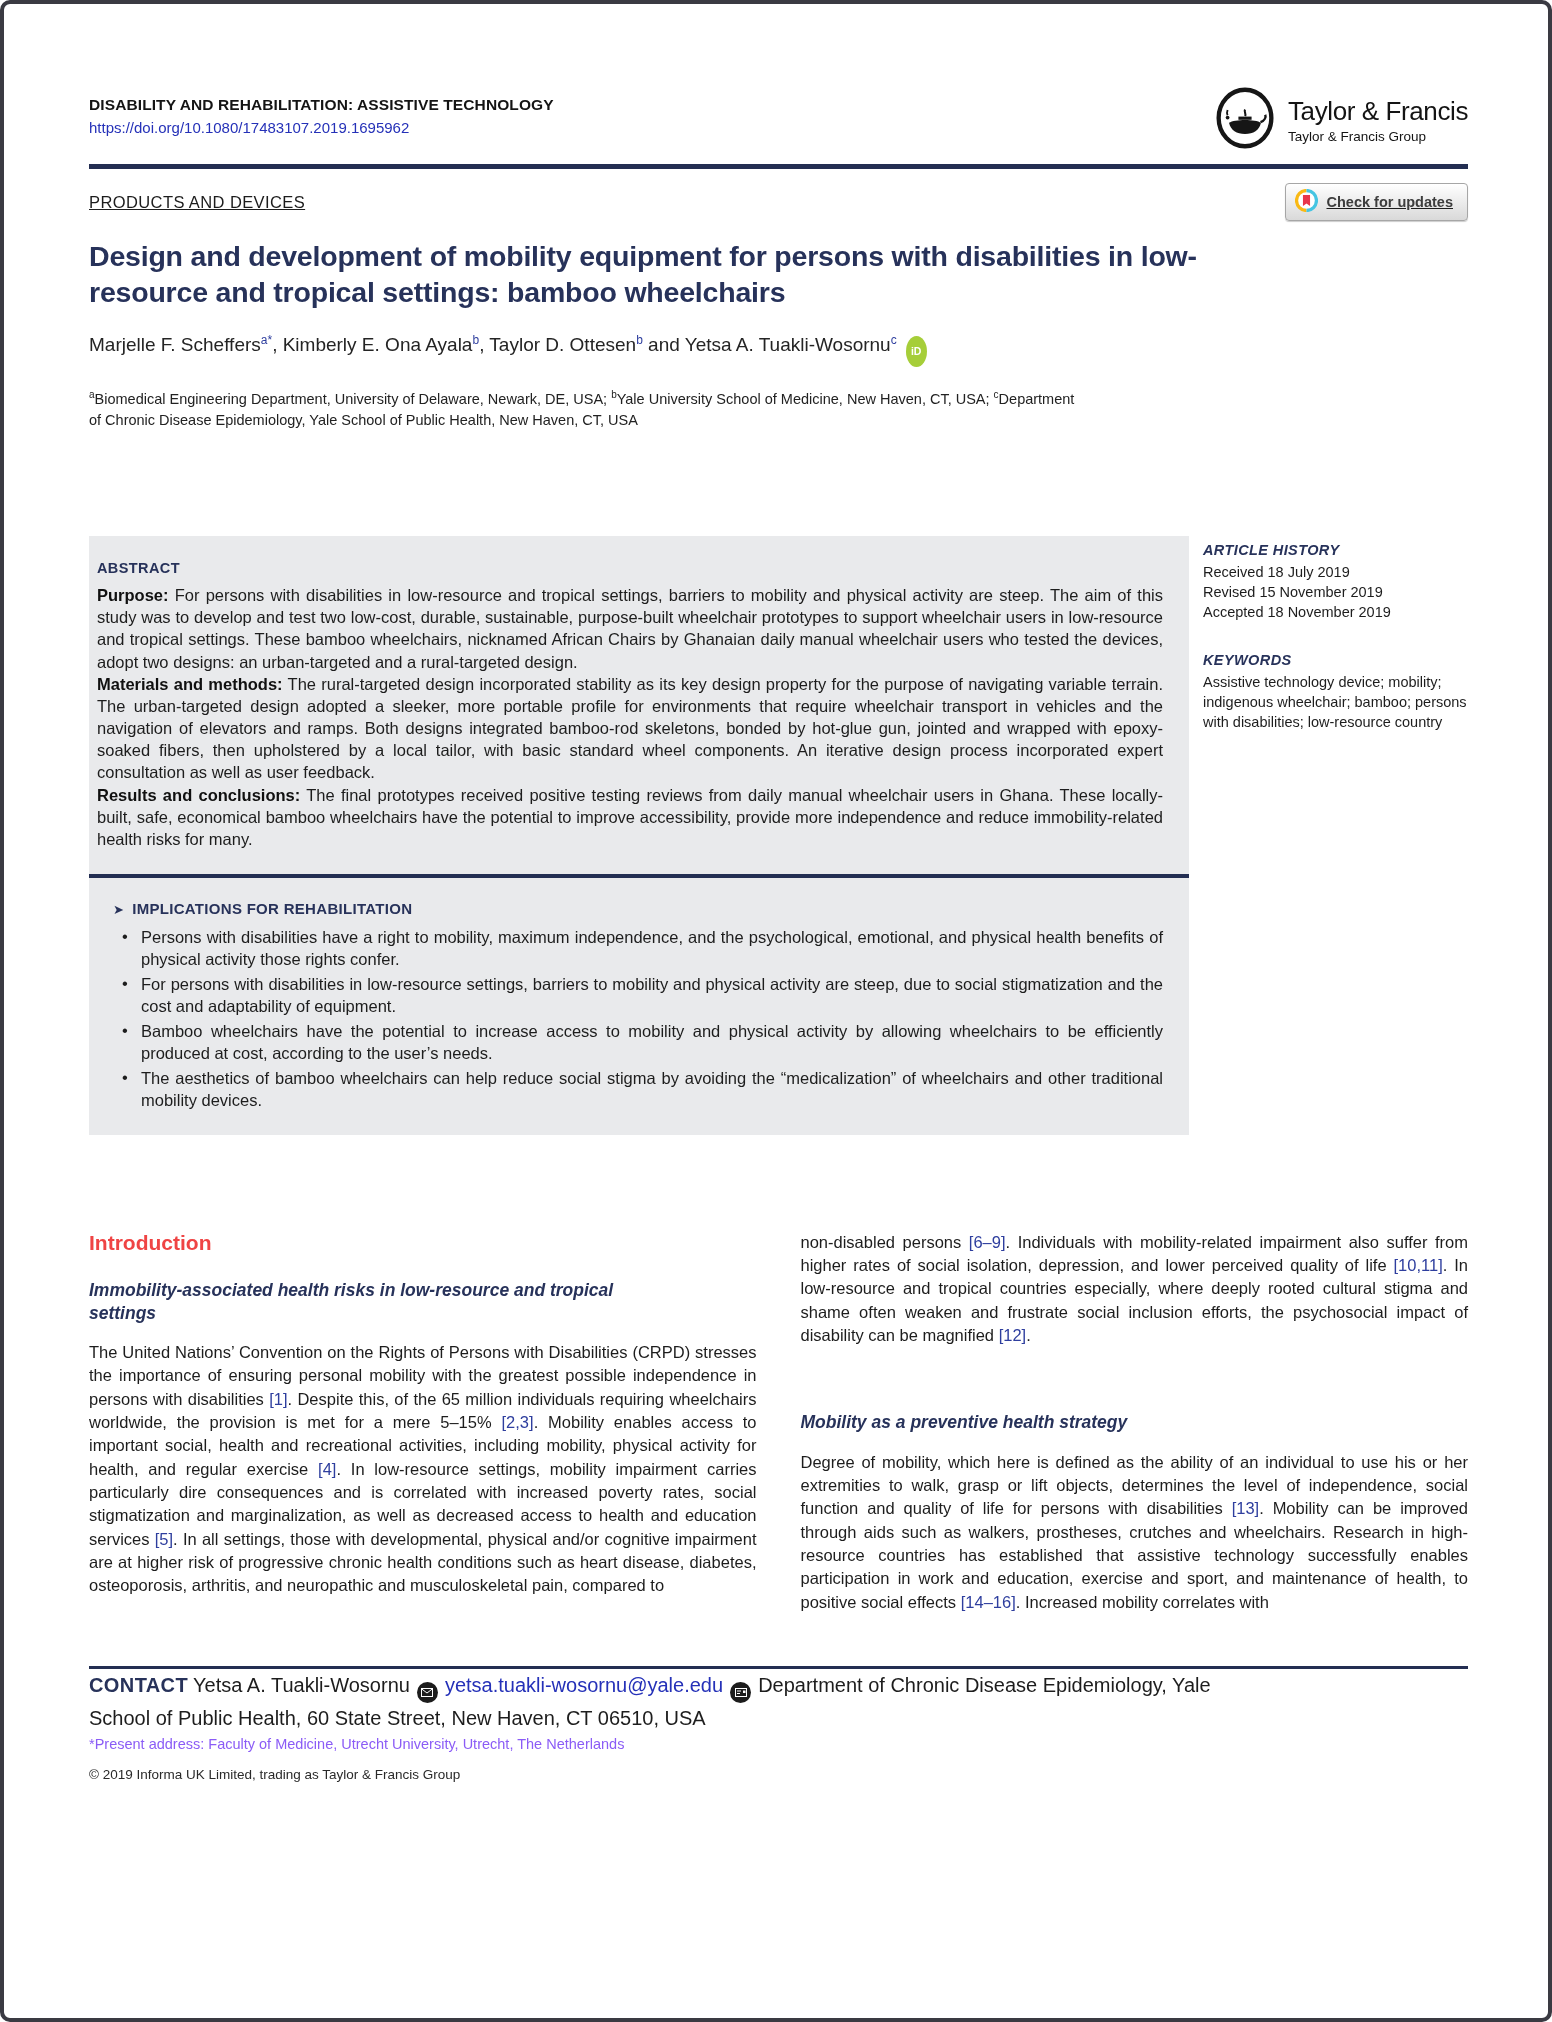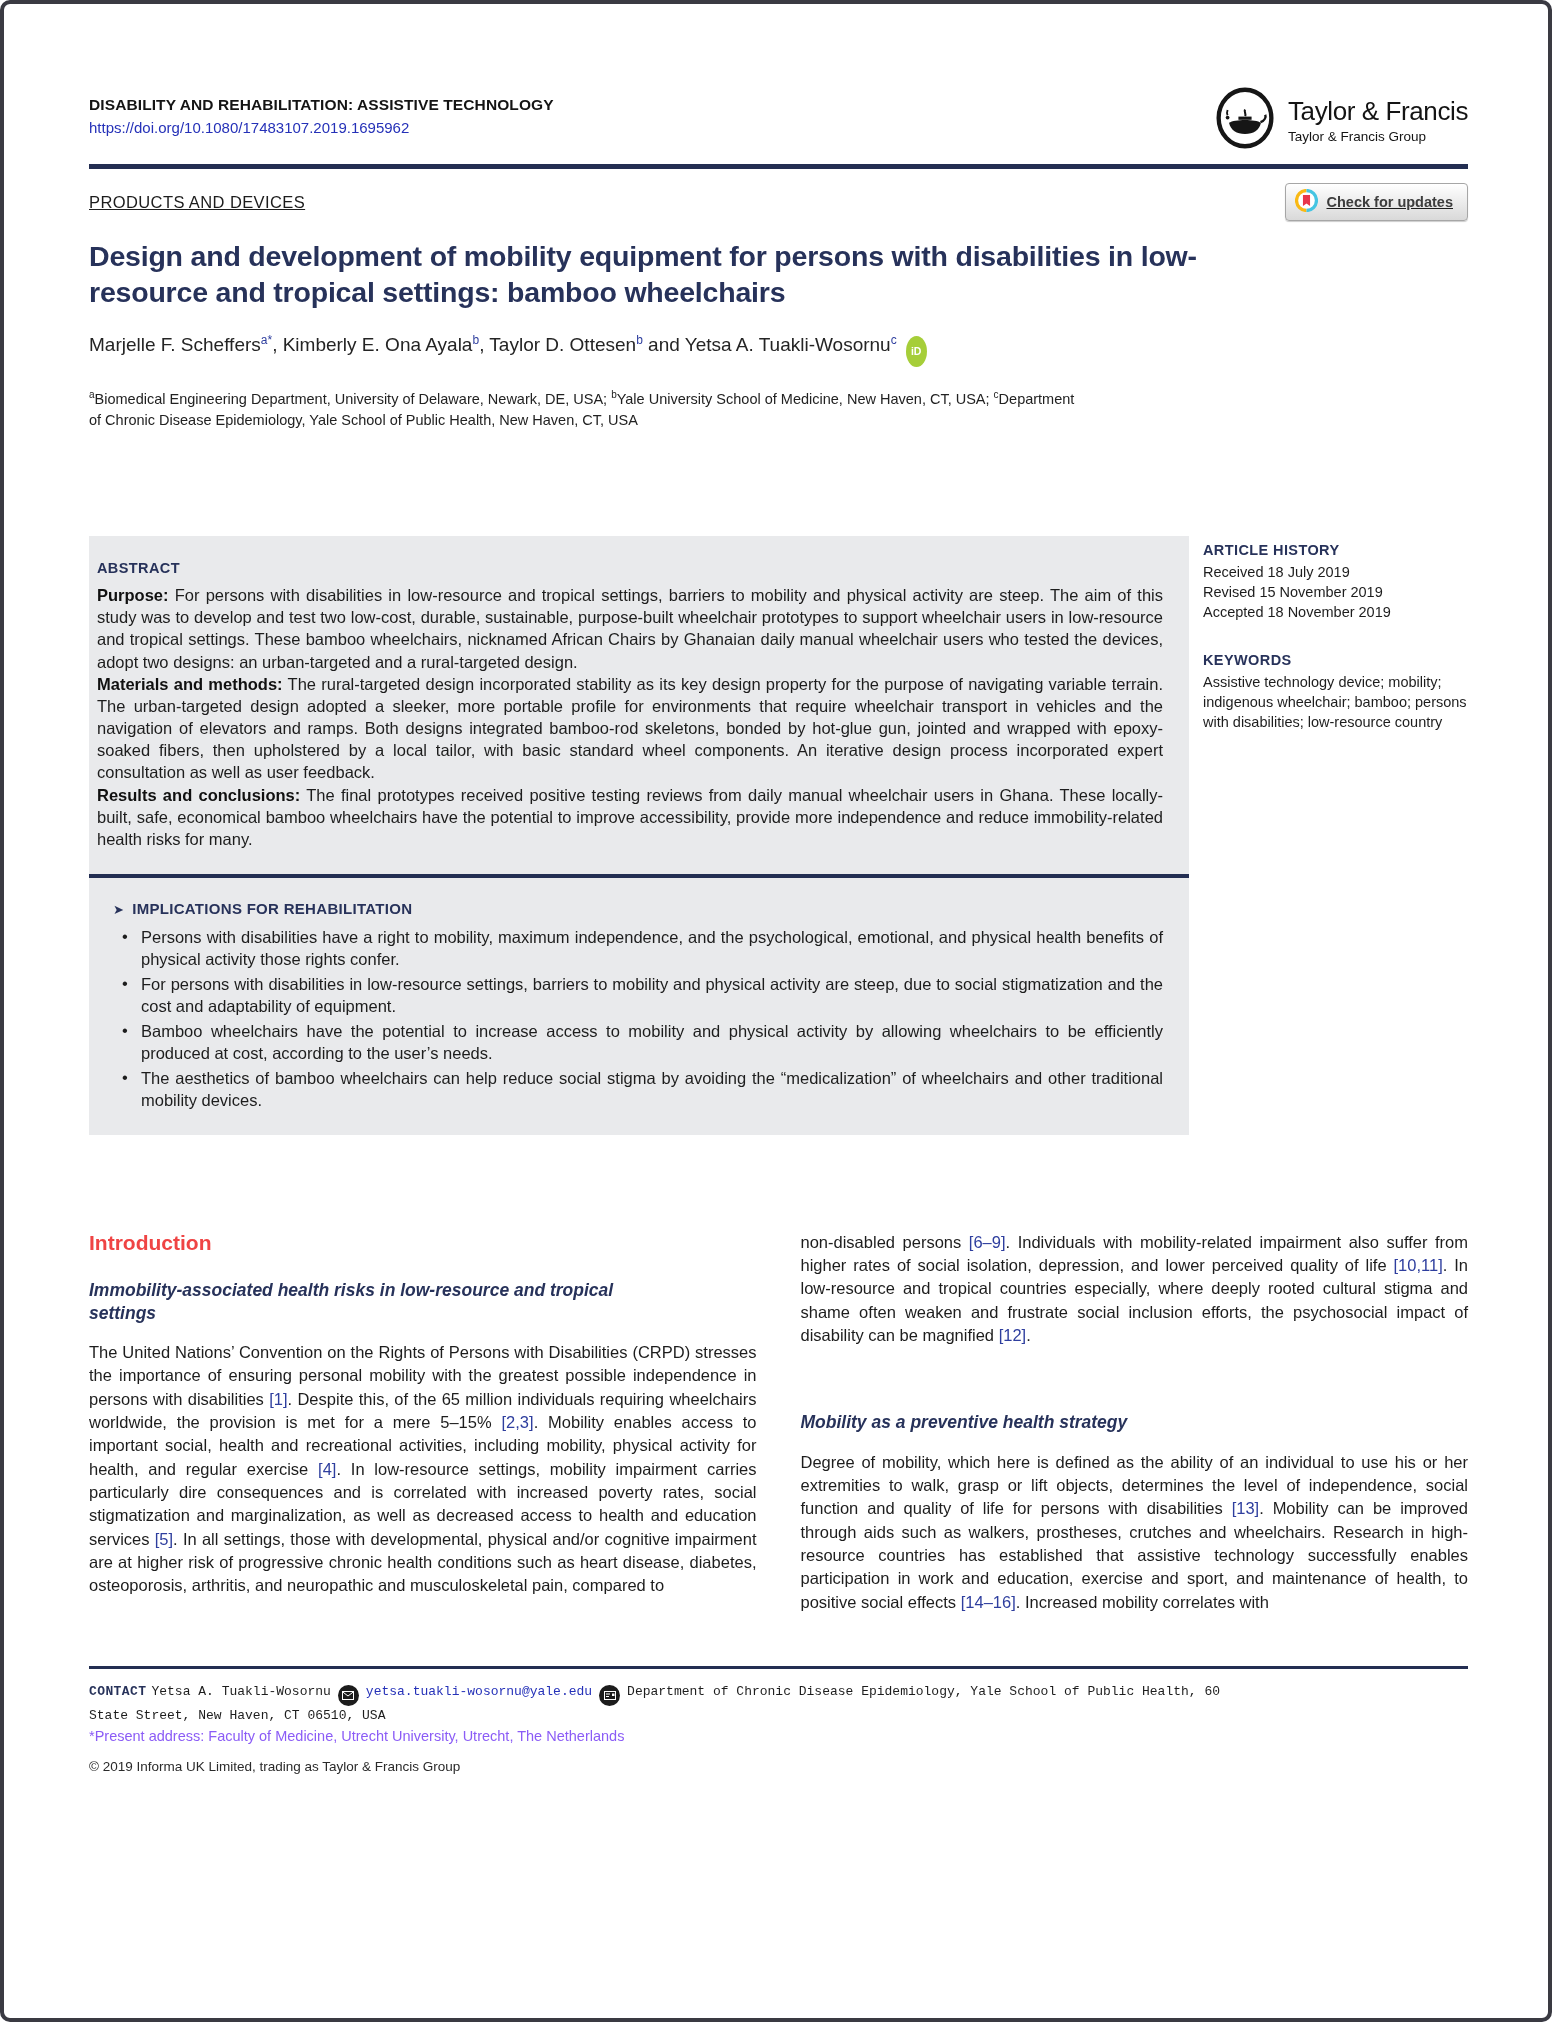--- a/index.html
+++ b/index.html
@@ -54,38 +54,38 @@
   .abs-p b { color:#101010; }
   .navy-divider { height:4px; background:#232e52; }
   .implications-box { padding:22px 26px 20px 24px; }
   .impl-heading { display:flex; gap:8px; align-items:baseline; margin:0; font-size:15px; color:#27325a; letter-spacing:0.3px; font-weight:bold; }
   .arrow-glyph { font-size:13px; color:#27325a; }
   .impl-list { margin:10px 0 0; padding:0 0 0 28px; list-style:none; }
   .impl-list li { font-size:16.5px; line-height:1.33; text-align:justify; position:relative; margin-bottom:3px; }
   .impl-list li::before { content:"\2022"; position:absolute; left:-19px; top:-1px; }
 
   .sidebar { margin-left:14px; width:272px; padding-top:6px; }
-  .sb-heading { margin:0 0 4px; font-size:14.5px; color:#27325a; letter-spacing:0.4px; font-weight:bold; }
+  .sb-heading { margin:0 0 4px; font-size:14.5px; color:#27325a; letter-spacing:0.4px; font-weight:bold;font-style:italic; }
   .sb-line { font-size:14.5px; line-height:1.38; color:#1d1d1d; }
   .sb-text { margin:0; font-size:14.5px; line-height:1.38; color:#1d1d1d; }
   .kw-block { margin-top:30px; }
 
   
   .columns { margin-top:96px; display:flex; gap:44px; }
   .col { flex:1; min-width:0; }
   .h-intro { margin:0 0 24px; font-size:21px; color:#ef4444; font-weight:bold; }
   .h-sub { margin:0 0 16px; font-size:17.5px; font-style:italic; font-weight:bold; color:#27325a; line-height:1.32; max-width:560px; }
   .body-p { margin:0; font-size:16.5px; line-height:1.415; text-align:justify; color:#1d1d1d; }
   .sub2 { margin-top:64px; }
   .cite { color:#2e3e9e; }
 
   
   .footer { margin-top:52px; }
   .rule-thin { height:3px; background:#232e52; }
-  .contact { margin:13px 0 0; font-size:13px; line-height:1.55; color:#1d1d1d; max-width:1150px;font-family:Liberation Mono, monospace; }
+  .contact { margin:1px 0 0; font-size:20px; line-height:1.55; color:#1d1d1d; max-width:1150px; }
   .contact-label { color:#27325a; font-weight:bold; letter-spacing:0.4px; margin-right:5px; }
   .cicon { display:inline-flex; width:21px; height:21px; border-radius:50%; background:#1c1c1c; align-items:center; justify-content:center; vertical-align:-5px; margin:0 7px; }
   .email { color:#2531b8; text-decoration:none; }
   .present { margin:2px 0 0; font-size:14.5px; color:#8b5cf6; }
   .copyright { margin:15px 0 0; font-size:13.5px; color:#2a2a2a; }
 </style>
 </head>
 <body>
 
 <div class="page">

